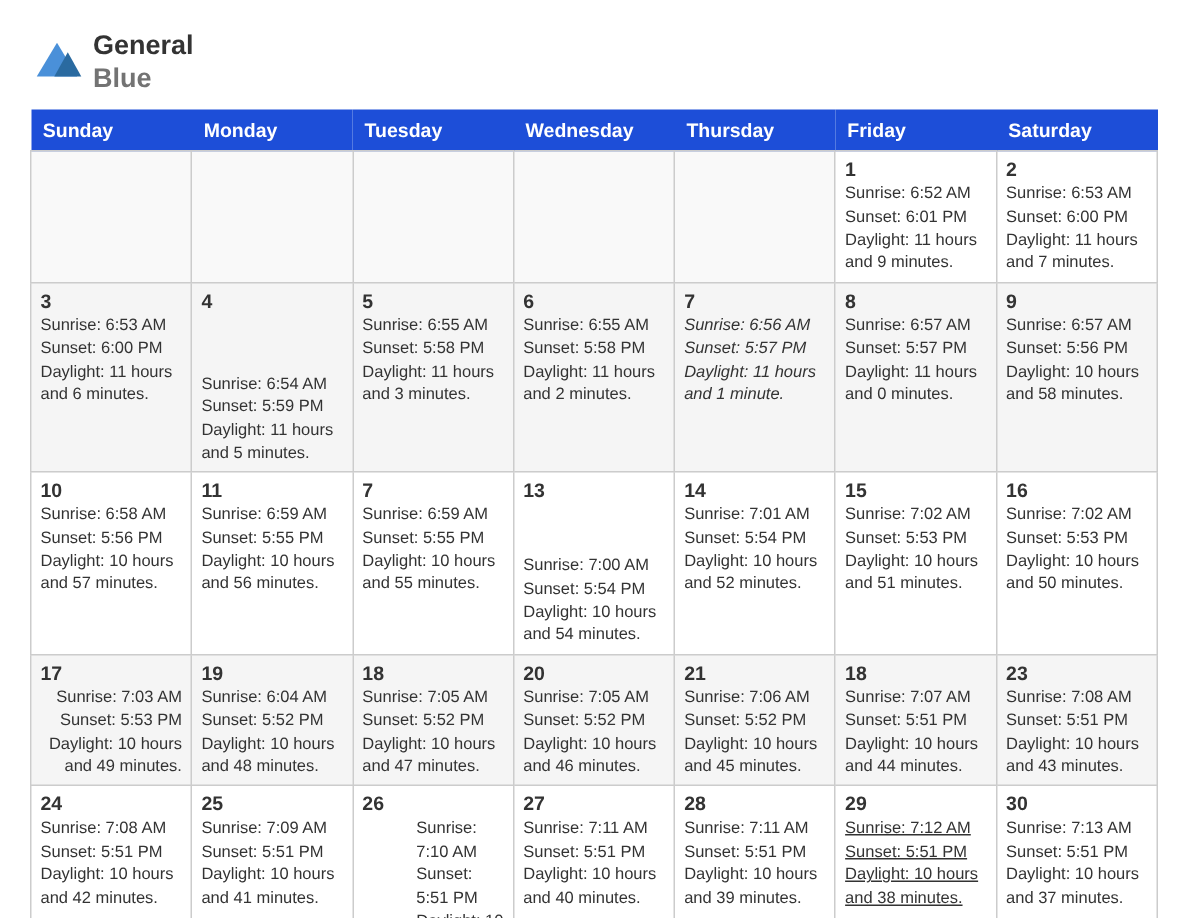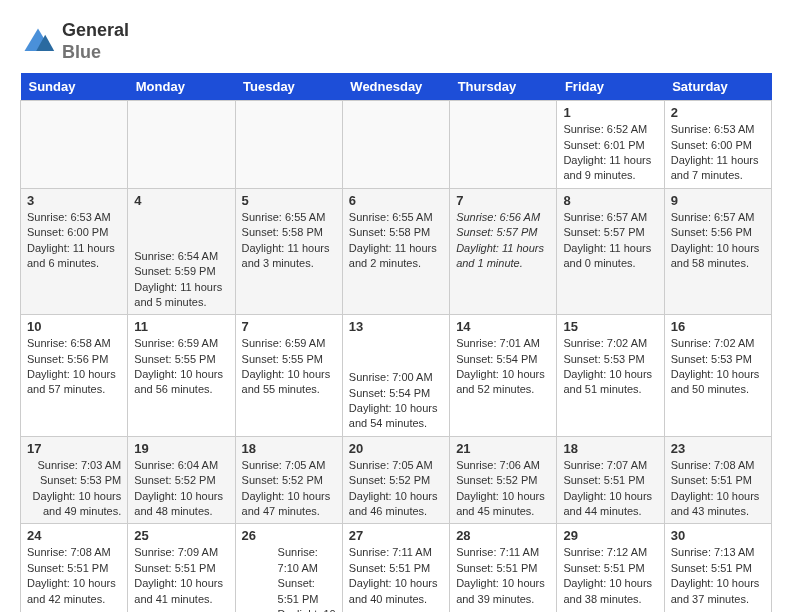--- a/index.html
+++ b/index.html
@@ -289,21 +289,21 @@
 Daylight: 10 hours and 40 minutes.</div>
         </td>
         <td>
           <span class="day-num">28</span>
           <div class="day-info" style="white-space: pre-line;">Sunrise: 7:11 AM
 Sunset: 5:51 PM
 Daylight: 10 hours and 39 minutes.</div>
         </td>
         <td>
           <span class="day-num">29</span>
-          <div class="day-info" style="white-space: pre-line;">Sunrise: 7:12 AM
+          <div class="day-info" style="white-space: pre-line; text-decoration: underline;">Sunrise: 7:12 AM
 Sunset: 5:51 PM
 Daylight: 10 hours and 38 minutes.</div>
         </td>
         <td>
           <span class="day-num">30</span>
           <div class="day-info" style="white-space: pre-line;">Sunrise: 7:13 AM
 Sunset: 5:51 PM
 Daylight: 10 hours and 37 minutes.</div>
         </td>
       </tr>

